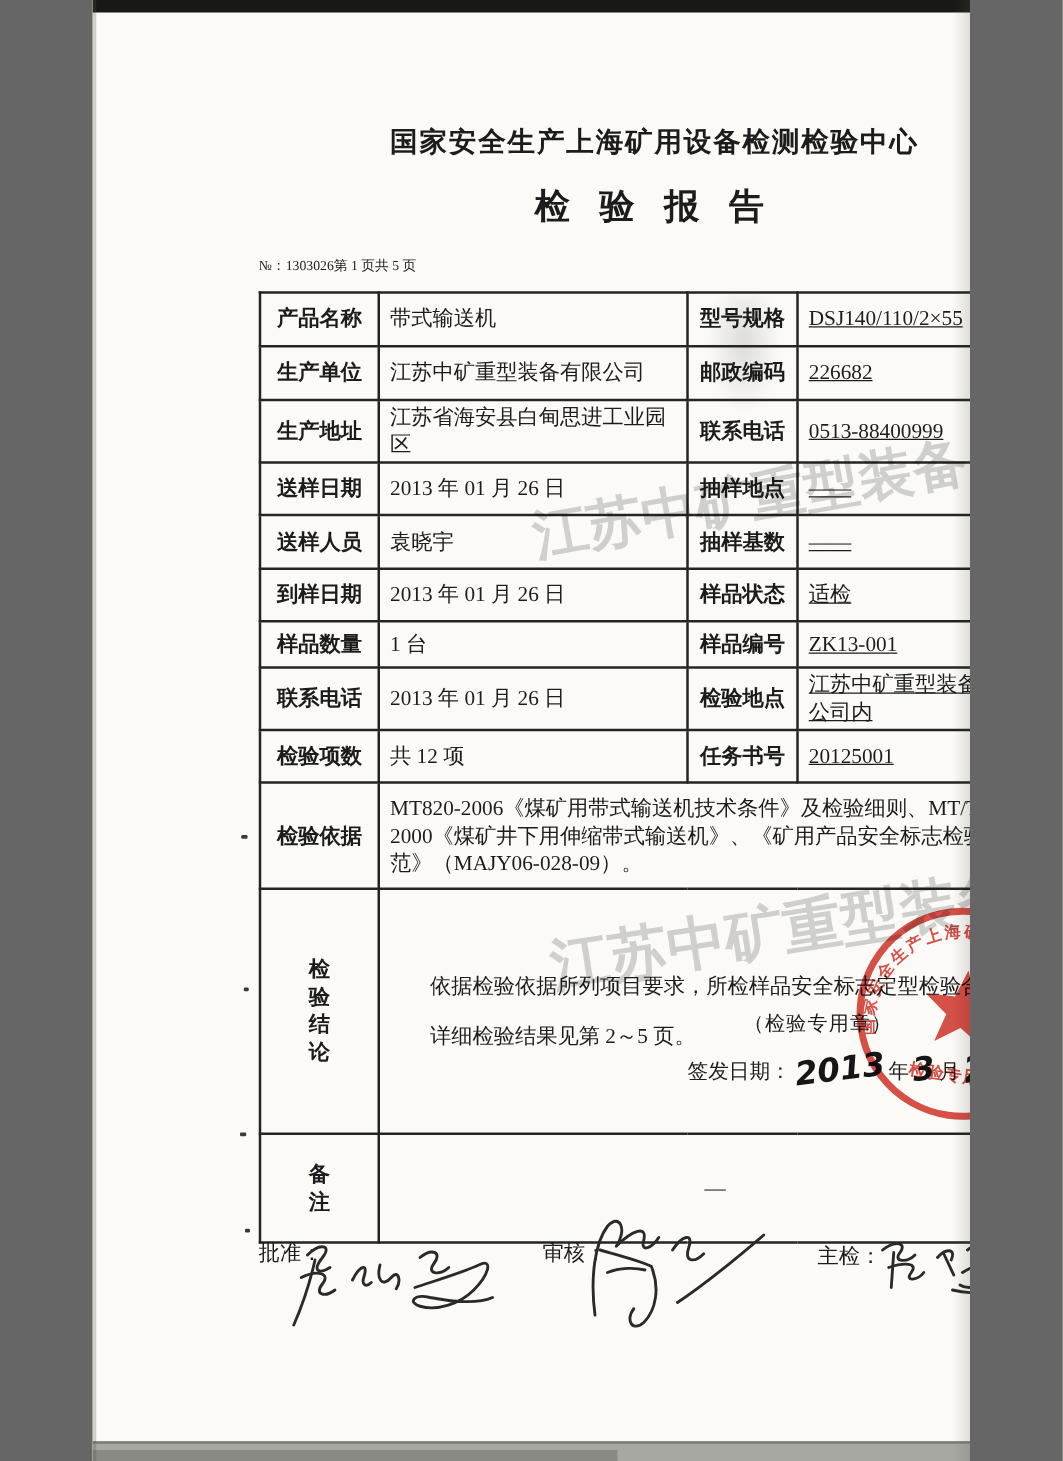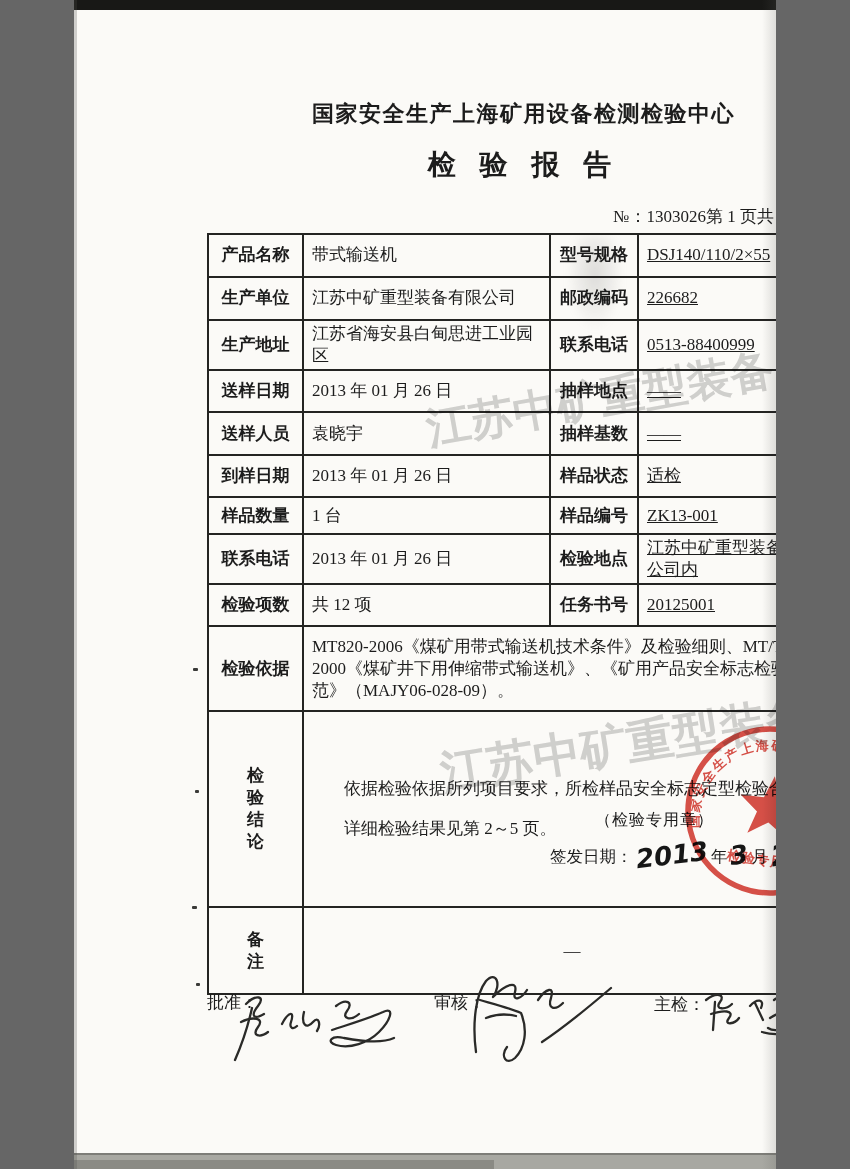--- a/index.html
+++ b/index.html
@@ -23,21 +23,21 @@
   .sp3{left:118px;top:906px;width:5px;height:3px;}
   .sp4{left:122px;top:983px;width:4px;height:3px;}
 
   
   .org-name{position:absolute;left:133px;top:99px;width:633px;text-align:center;
     font-size:22px;font-weight:700;letter-spacing:1.5px;}
   .doc-title{position:absolute;left:133px;top:146px;width:633px;text-align:center;
     font-family:"Liberation Sans","DejaVu Sans",sans-serif;
     font-size:28px;font-weight:700;letter-spacing:8px;}
   .no-line{position:absolute;left:133px;top:205px;width:633px;display:flex;
-    justify-content:flex-end;font-size:17px;font-family:Liberation Serif, serif;}
+    justify-content:flex-start;font-size:11px;font-family:Liberation Serif, serif;}
   .no-line .right{padding-right:32px;}
 
   
   table.info{position:absolute;left:133px;top:233px;border-collapse:collapse;
     table-layout:fixed;width:633px;}
   table.info td{border:2px solid #242422;font-size:17px;vertical-align:middle;
     padding:2px 8px;line-height:1.3;}
   td.lbl{font-family:"Liberation Sans","DejaVu Sans",sans-serif;font-weight:700;
     text-align:center;padding:2px 2px;}
   td.val{padding-left:11px;}

